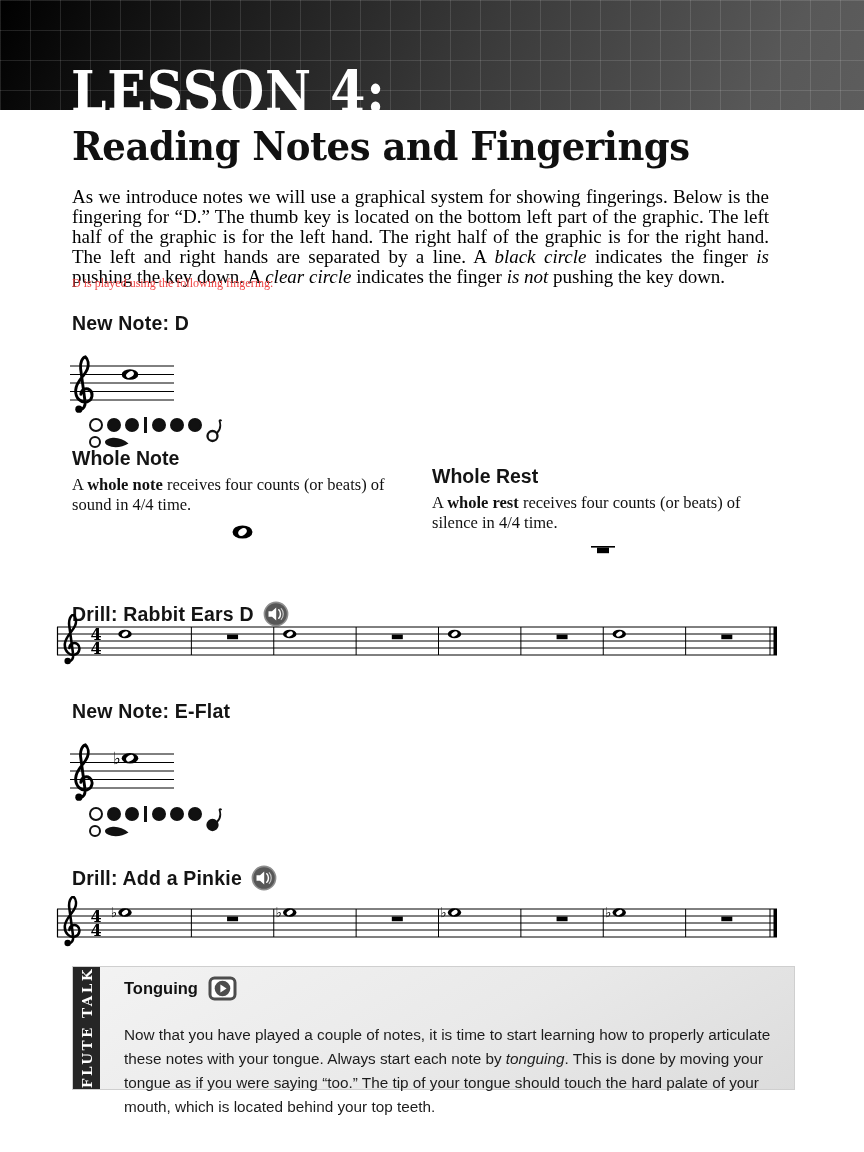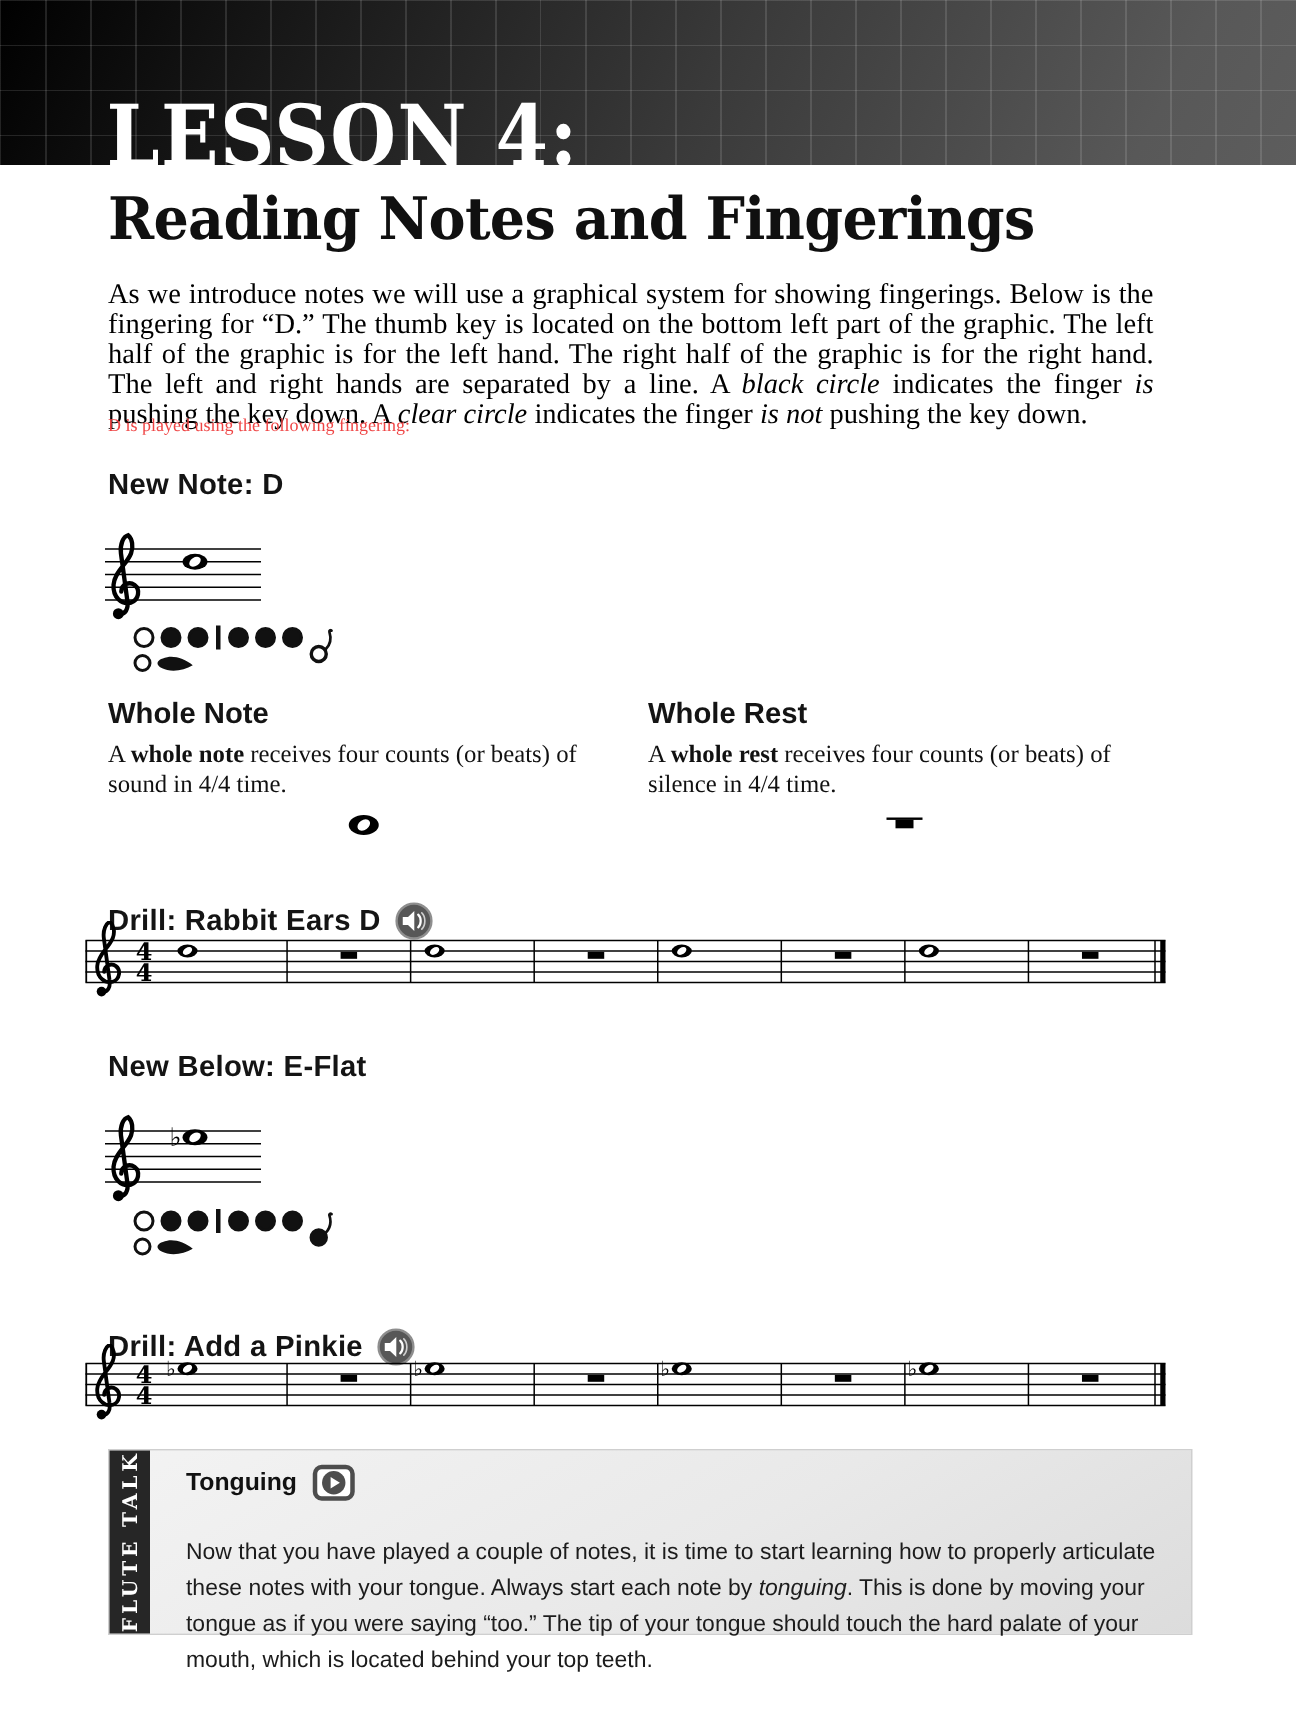--- a/index.html
+++ b/index.html
@@ -113,21 +113,21 @@
         </svg>
       </div>
       <div class="f-row f-row2">
         <div class="f-circ small"></div>
         <svg width="26" height="13" viewBox="0 0 26 13" class="f-thumb">
           <path d="M24.5 7.5 C19.5 10.5 13 12 7.5 10.7 C3 9.6 1 7.8 1 6.2 C1 4.6 3 2.9 7.5 2.1 C13 1.1 19.5 3.5 24.5 7.5 Z" fill="#111"></path>
         </svg>
       </div>
     </div>
 
-  <div class="col" style="left:72px;top:465px;">
+  <div class="col" style="left:72px;top:447px;">
     <div class="h-col">Whole Note</div>
     <div class="body"><span>A </span><b>whole note</b><span> receives four counts (or beats) of sound in 4/4 time.</span></div>
     <div class="glyph-row">
       <svg width="23" height="16" viewBox="0 0 23 16">
         <ellipse cx="11.5" cy="8" rx="10" ry="6.6" fill="#000"></ellipse>
         <ellipse cx="11.5" cy="8" rx="4.6" ry="3.3" fill="#fff" transform="rotate(-35 11.5 8)"></ellipse>
       </svg>
     </div>
   </div>
   <div class="col" style="left:432px;top:465px;">
@@ -176,21 +176,21 @@
       <line x1="465.875" y1="13" x2="465.875" y2="41" stroke="#000" stroke-width="1"></line>
       <ellipse cx="564.25" cy="20" rx="6.7" ry="4.3" fill="#000"></ellipse>
       <ellipse cx="564.25" cy="20" rx="3.4" ry="2.2" fill="#fff" transform="rotate(-33 564.25 20)"></ellipse>
       <line x1="548.25" y1="13" x2="548.25" y2="41" stroke="#000" stroke-width="1"></line>
       <rect x="666.3125" y="20.6" width="11" height="4.6" fill="#000"></rect>
       <line x1="630.625" y1="13" x2="630.625" y2="41" stroke="#000" stroke-width="1"></line>
       <line x1="715" y1="13" x2="715" y2="41" stroke="#000" stroke-width="1"></line>
       <rect x="718.5" y="13" width="3.5" height="28" fill="#000"></rect>
     </svg>
 
-  <div class="h-sans" style="top:700px;">New Below: E-Flat</div>
+  <div class="h-sans" style="top:700px;">New Note: E-Flat</div>
   <svg class="staff-svg" style="left:66px;top:734px;" width="112" height="80" viewBox="0 0 112 80">
       <line x1="4" y1="20" x2="108" y2="20" stroke="#000" stroke-width="1"></line>
       <line x1="4" y1="28.5" x2="108" y2="28.5" stroke="#000" stroke-width="1"></line>
       <line x1="4" y1="37" x2="108" y2="37" stroke="#000" stroke-width="1"></line>
       <line x1="4" y1="45.5" x2="108" y2="45.5" stroke="#000" stroke-width="1"></line>
       <line x1="4" y1="54" x2="108" y2="54" stroke="#000" stroke-width="1"></line>
       <use transform="translate(2,9) scale(1.07)" href="#clefshape" xlink:href="#clefshape"></use>
       <ellipse cx="64" cy="24.2" rx="8.3" ry="5.3" fill="#000"></ellipse>
       <ellipse cx="64" cy="24.2" rx="4.2" ry="2.8" fill="#fff" transform="rotate(-33 64 24.2)"></ellipse>
       <text x="51" y="29.7" font-size="17" font-family="DejaVu Sans, sans-serif" text-anchor="middle" fill="#000">♭</text>
@@ -210,21 +210,21 @@
         </svg>
       </div>
       <div class="f-row f-row2">
         <div class="f-circ small"></div>
         <svg width="26" height="13" viewBox="0 0 26 13" class="f-thumb">
           <path d="M24.5 7.5 C19.5 10.5 13 12 7.5 10.7 C3 9.6 1 7.8 1 6.2 C1 4.6 3 2.9 7.5 2.1 C13 1.1 19.5 3.5 24.5 7.5 Z" fill="#111"></path>
         </svg>
       </div>
     </div>
 
-  <div class="drill-head" style="top:865px;margin-top:20px;">
+  <div class="drill-head" style="top:865px;">
     <span class="h-inline">Drill: Add a Pinkie</span>
     <svg width="26" height="26" viewBox="0 0 26 26">
       <circle cx="13" cy="13" r="11.6" fill="#575757" stroke="#8e8e8e" stroke-width="1.6"></circle>
       <polygon points="5.5,10.3 9,10.3 13.2,6.4 13.2,19.6 9,15.7 5.5,15.7" fill="#fff"></polygon>
       <path d="M15.8 8.8 C18 10.8 18 15.2 15.8 17.2" stroke="#fff" stroke-width="1.5" fill="none" stroke-linecap="round"></path>
       <path d="M18.2 7.6 C20.9 10.2 20.9 15.8 18.2 18.4" stroke="#cfcfcf" stroke-width="1.1" fill="none" stroke-linecap="round"></path>
     </svg>
   </div>
   <svg class="staff-svg" style="left:55px;top:896px;" width="725" height="56" viewBox="0 0 725 56">
       <line x1="2" y1="13" x2="722" y2="13" stroke="#000" stroke-width="1"></line>

